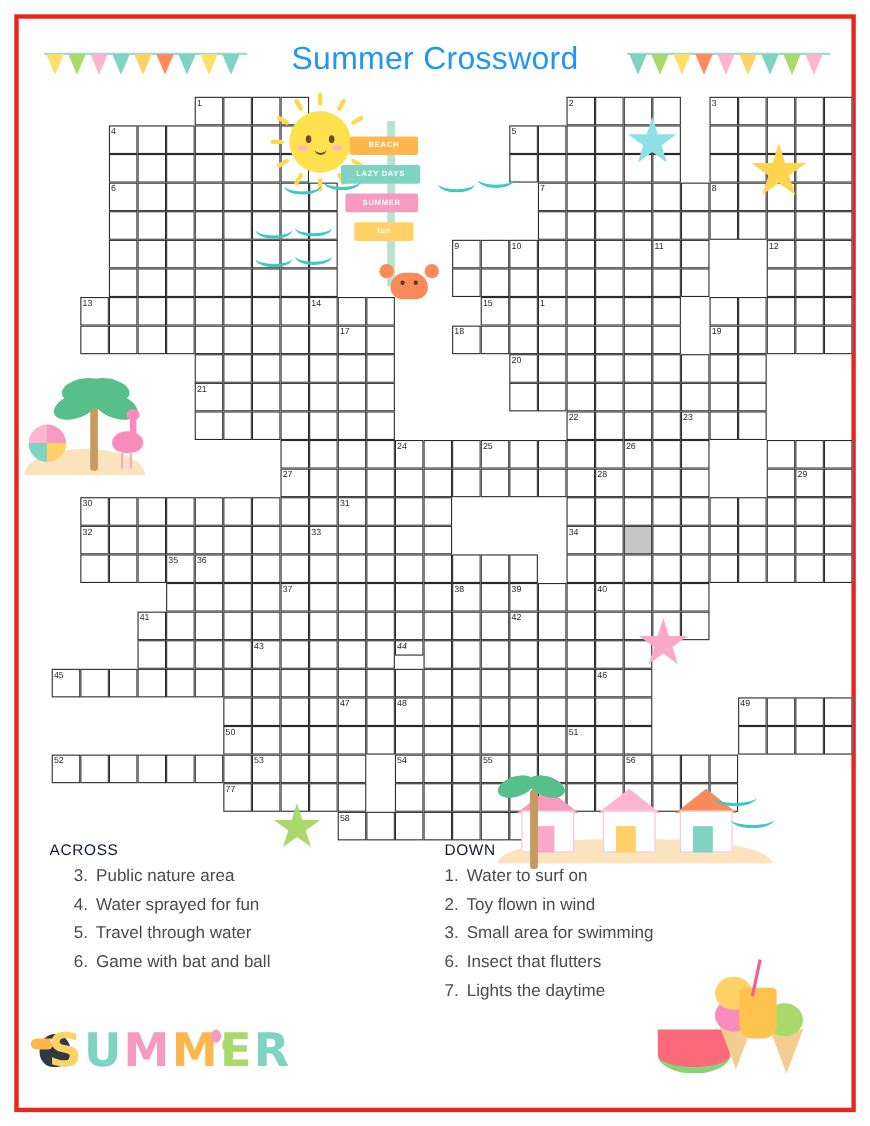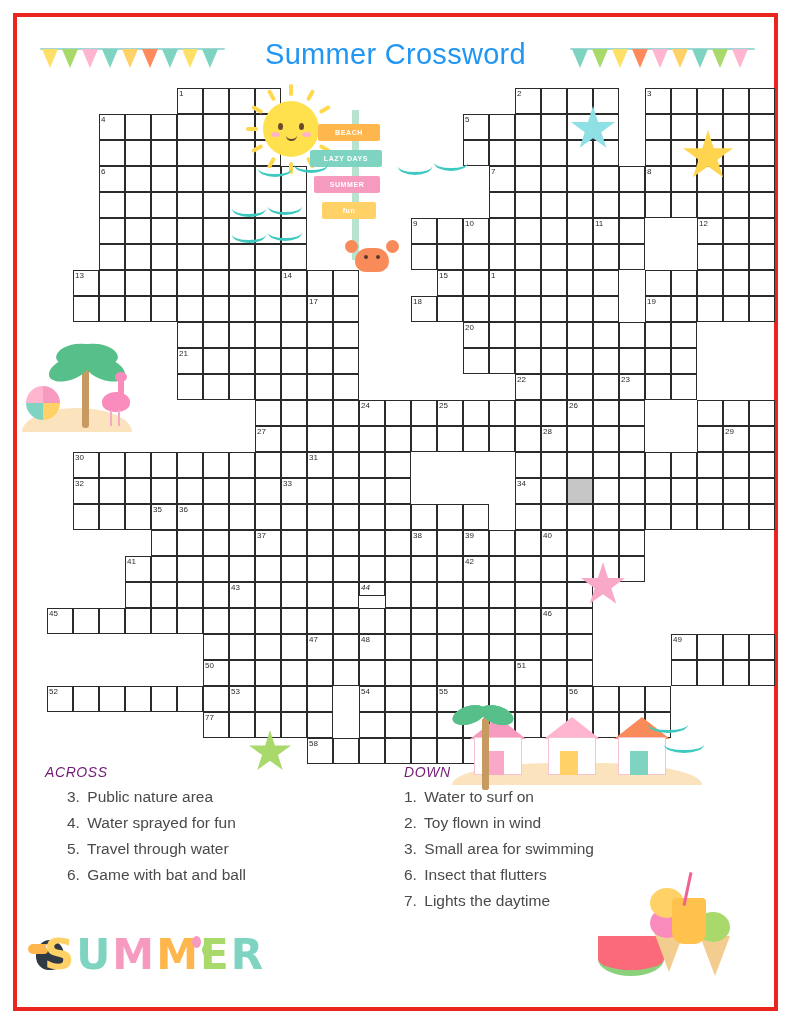--- a/index.html
+++ b/index.html
@@ -100,22 +100,21 @@
     font-size: 15px;
     color: #3a3a3a;
   }
   .clues.across { left: 45px; width: 330px; }
   .clues.down { left: 404px; width: 330px; }
   .clues h3 {
     margin: 0 0 8px 0;
     font-size: 14px;
     font-weight: normal;
     letter-spacing: 0.6px;
-    color: #701a75;
-    font-style: italic;
+    color: #0f172a;
   }
   .clue-item {
     margin: 0 0 8px 0;
     font-size: 15.5px;
     color: #4a4a4a;
   }
   .clues.across .clue-item { padding-left: 22px; }
   .clue-num { display: inline-block; min-width: 16px; }
 
   .footer {

